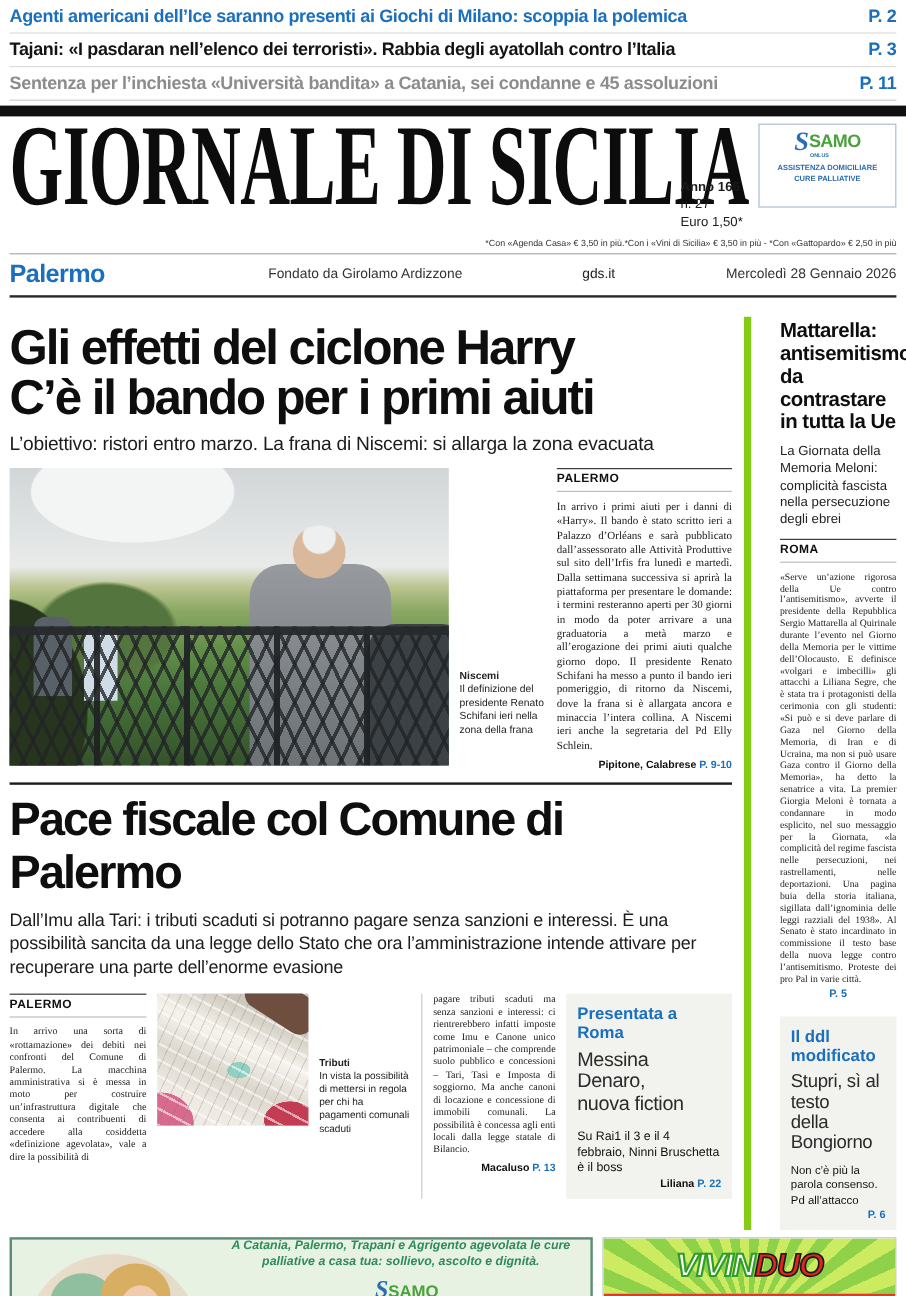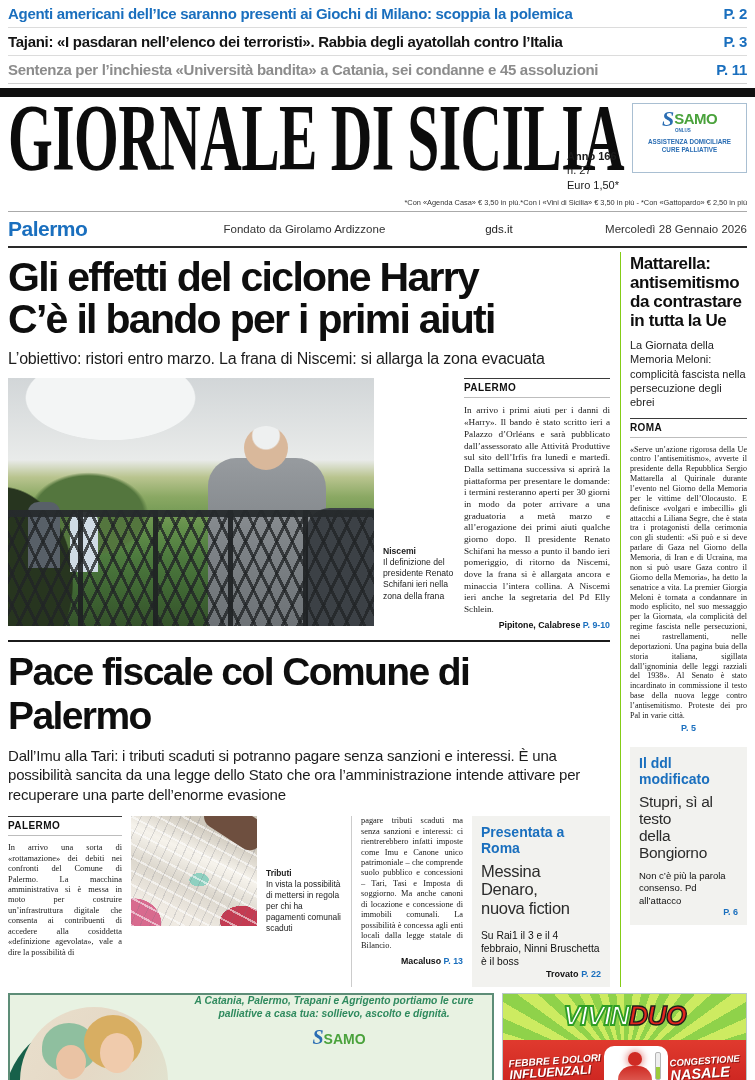--- a/index.html
+++ b/index.html
@@ -36,23 +36,23 @@
 
   
   .dateline{border-top:1px solid #aaa;border-bottom:2px solid #2a2a2a;
     display:flex;align-items:center;height:34px;margin-top:2px;}
   .edition{color:#1a6fbe;font-weight:800;font-size:21px;letter-spacing:-0.5px;width:170px;}
   .founded{flex:1.3;text-align:center;font-size:11.5px;color:#333;}
   .site{flex:.7;text-align:center;font-size:11.5px;color:#222;}
   .ddate{width:180px;text-align:right;font-size:11.5px;color:#333;}
 
   
-  .content{display:flex;margin-top:4px;}
+  .content{display:flex;margin-top:16px;}
   .col-left{width:612px;padding-right:10px;box-sizing:border-box;}
-  .col-side{flex:1;border-left:1px solid #84cc16;padding-left:9px;min-width:0;}
+  .col-side{flex:1;border-left:6px solid #84cc16;padding-left:24px;min-width:0;}
 
   
   .lead-h{font-size:41px;font-weight:800;line-height:1.03;letter-spacing:-1.7px;
     margin:4px 0 10px;white-space:pre-line;color:#0e0e0e;}
   .lead-stand{font-size:16px;letter-spacing:-0.2px;color:#1c1c1c;margin:0 0 10px;}
   .story-row{display:grid;grid-template-columns:366px 72px 1fr;column-gap:9px;}
   .kicker{font-size:10px;font-weight:800;letter-spacing:.4px;border-top:1px solid #3a3a3a;
     border-bottom:1px solid #bdbdbd;padding:3px 0 4px;margin-bottom:7px;color:#101010;}
   .serif-body{font-family:"Liberation Serif",serif;text-align:justify;color:#181818;}
   .lead-article{font-size:9.2px;line-height:1.27;}
@@ -251,21 +251,21 @@
           <div class="byline">
             <span>Macaluso</span>
             <span class="pref">P. 13</span>
           </div>
         </div>
         <div class="gray-box fiction-box">
           <div class="box-kicker">Presentata a Roma</div>
           <div class="box-h">Messina Denaro,
 nuova fiction</div>
           <p class="box-t">Su Rai1 il 3 e il 4 febbraio, Ninni Bruschetta è il boss</p>
-          <span class="box-pref"><b>Trovato</b> <span class="pref">P. 22</span></span>
+          <span class="box-pref"><b>Liliana</b> <span class="pref">P. 22</span></span>
         </div>
       </div>
     </div>
 
     <div class="col-side">
       <h3 class="side-h">Mattarella: antisemitismo da contrastare in tutta la Ue</h3>
       <div class="side-stand">La Giornata della Memoria Meloni: complicità fascista nella persecuzione degli ebrei</div>
       <div class="kicker">ROMA</div>
       <div class="serif-body side-body">«Serve un’azione rigorosa della Ue contro l’antisemitismo», avverte il presidente della Repubblica Sergio Mattarella al Quirinale durante l’evento nel Giorno della Memoria per le vittime dell’Olocausto. E definisce «volgari e imbecilli» gli attacchi a Liliana Segre, che è stata tra i protagonisti della cerimonia con gli studenti: «Si può e si deve parlare di Gaza nel Giorno della Memoria, di Iran e di Ucraina, ma non si può usare Gaza contro il Giorno della Memoria», ha detto la senatrice a vita. La premier Giorgia Meloni è tornata a condannare in modo esplicito, nel suo messaggio per la Giornata, «la complicità del regime fascista nelle persecuzioni, nei rastrellamenti, nelle deportazioni. Una pagina buia della storia italiana, sigillata dall’ignominia delle leggi razziali del 1938». Al Senato è stato incardinato in commissione il testo base della nuova legge contro l’antisemitismo. Proteste dei pro Pal in varie città.</div>
       <span class="pref side-pref">P. 5</span>
@@ -284,21 +284,21 @@
     <div class="samo-ad">
       <div class="samo-ring"></div>
       <div class="samo-photo">
 
         <div class="sp sp-scarf"></div>
         <div class="sp sp-face1"></div>
         <div class="sp sp-hair"></div>
         <div class="sp sp-face2"></div>
 
       </div>
-      <div class="samo-sub">A Catania, Palermo, Trapani e Agrigento portiamo le cure palliative a casa tua: sollievo, ascolto e dignità.</div>
+      <div class="samo-sub">A Catania, Palermo, Trapani e Agrigento agevolata le cure palliative a casa tua: sollievo, ascolto e dignità.</div>
       <div class="samo-logo-mid">
         <span class="swirl">S</span><span class="samo-name">SAMO</span>
         
       </div>
 
     </div>
 
     <div class="vivin-ad">
       <div class="vivin-top">
         <span class="vivin-logo"><span class="vv">VIVIN</span><span class="duo">DUO</span></span>

